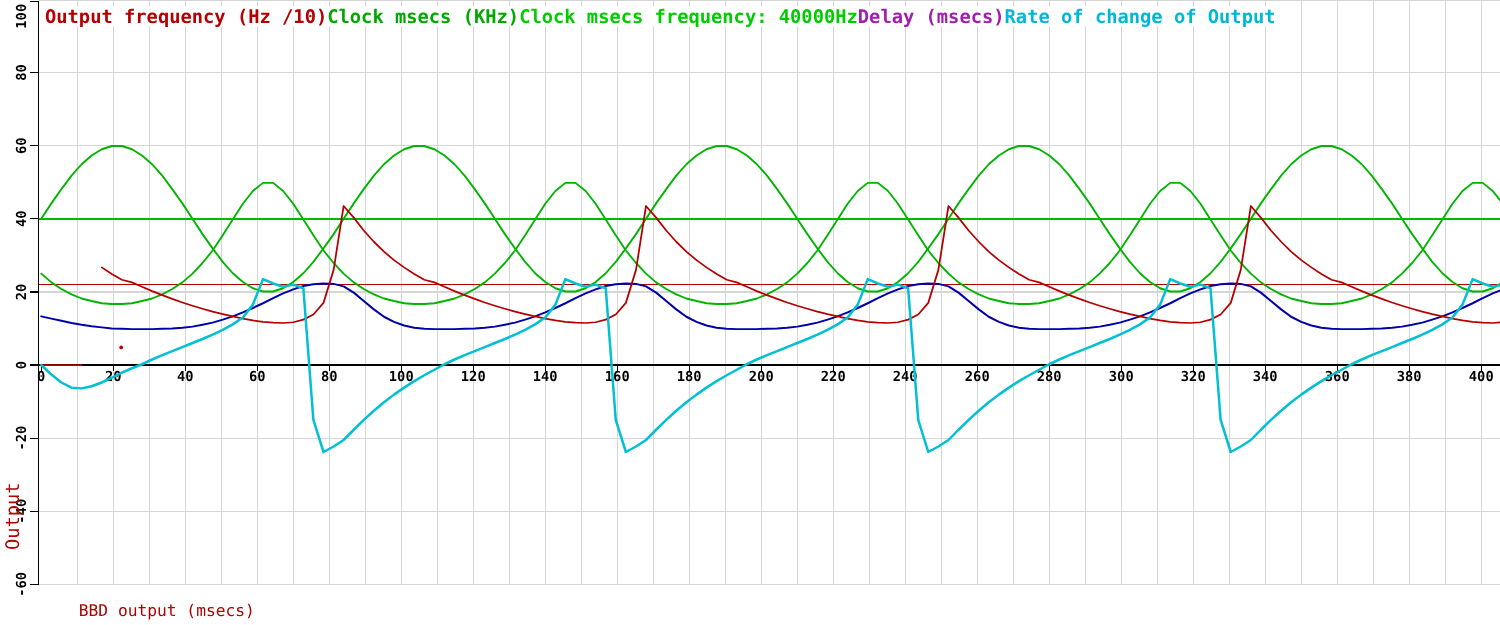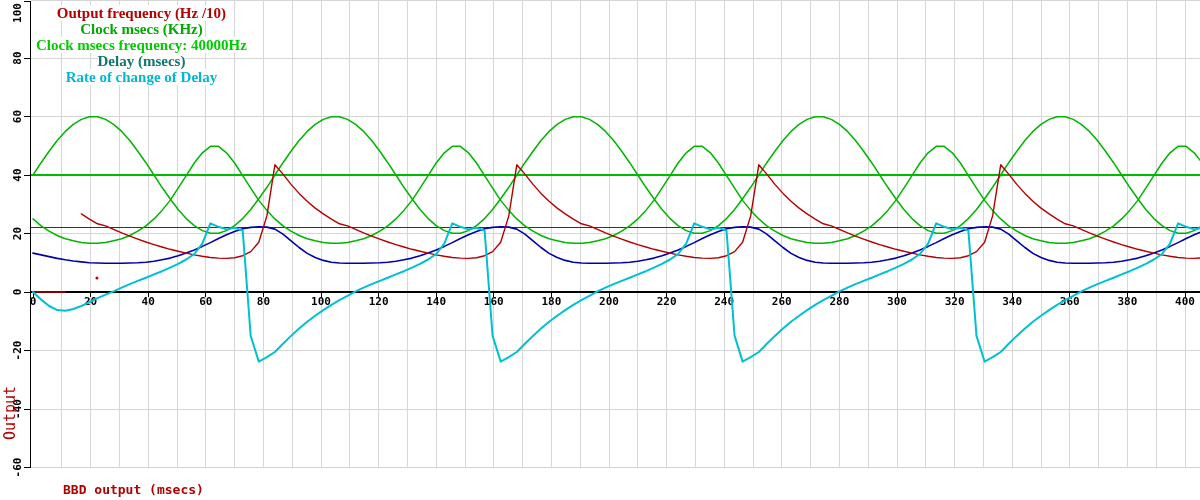--- a/index.html
+++ b/index.html
@@ -1,26 +1,26 @@
 <!DOCTYPE html>
 <html><head>
 <meta charset="utf-8">
 <style>
   html,body{margin:0;padding:0;background:#fff;}
   .stage{position:relative;width:1200px;height:500px;background:#fff;overflow:hidden;
          font-family:"DejaVu Sans Mono","Liberation Mono",monospace;}
   svg{position:absolute;left:0;top:0;}
   .tickx{font:bold 11px "DejaVu Sans Mono","Liberation Mono",monospace;fill:#000;}
   .ticky{font:bold 11px "DejaVu Sans Mono","Liberation Mono",monospace;fill:#000;}
-  .legend{position:absolute;left:36px;top:5px;display:flex;flex-direction:column;
-          align-items:center;line-height:16px;font-size:15px;font-weight:bold;font-family:Liberation Serif, serif;}
+  .legend{position:absolute;left:36px;top:5px;display:flex;
+          align-items:flex-start;line-height:16px;font-size:15px;font-weight:bold;}
   .legend-line{background:#fff;white-space:pre;}
   .ylabel{position:absolute;left:10px;top:413px;transform:translate(-50%,-50%) rotate(-90deg);
           font-size:15px;color:#b00000;white-space:nowrap;}
-  .xlabel{position:absolute;left:63px;top:482px;font-size:13px;color:#b00000;white-space:nowrap;font-weight:bold;}
+  .xlabel{position:absolute;left:63px;top:482px;font-size:13px;color:#b00000;white-space:nowrap;}
 </style>
 </head>
 <body>
 
 <div class="stage">
   <svg id="plot" width="1200" height="500">
       <g stroke="#d6d6d6" stroke-width="1" shape-rendering="crispEdges">
         <line x1="61.8" y1="0.5" x2="61.8" y2="468"></line>
         <line x1="90.6" y1="0.5" x2="90.6" y2="468"></line>
         <line x1="119.39999999999999" y1="0.5" x2="119.39999999999999" y2="468"></line>
@@ -148,19 +148,19 @@
         <polyline points="81.4,213.9 89.4,219.2 97.5,223.8 105.6,225.9 113.6,229.4 121.7,232.9 129.8,236.1 137.8,239.1 145.9,242.0 154.0,244.6 162.0,247.0 170.1,249.3 178.2,251.3 186.2,253.1 194.3,254.9 202.3,256.3 210.4,257.5 218.5,258.1 226.5,258.4 234.6,257.8 242.7,255.7 250.7,251.6 258.8,242.3 266.9,215.9 274.9,164.8 283.0,174.1 291.0,184.4 299.1,193.4 307.2,201.3 315.2,208.1 323.3,213.9 331.4,219.2 339.4,223.8 347.5,225.9 355.6,229.4 363.6,232.9 371.7,236.1 379.8,239.1 387.8,242.0 395.9,244.6 403.9,247.0 412.0,249.3 420.1,251.3 428.1,253.1 436.2,254.9 444.3,256.3 452.3,257.5 460.4,258.1 468.5,258.4 476.5,257.8 484.6,255.7 492.6,251.6 500.7,242.3 508.8,215.9 516.8,164.8 524.9,174.1 533.0,184.4 541.0,193.4 549.1,201.3 557.2,208.1 565.2,213.9 573.3,219.2 581.4,223.8 589.4,225.9 597.5,229.4 605.5,232.9 613.6,236.1 621.7,239.1 629.7,242.0 637.8,244.6 645.9,247.0 653.9,249.3 662.0,251.3 670.1,253.1 678.1,254.9 686.2,256.3 694.2,257.5 702.3,258.1 710.4,258.4 718.4,257.8 726.5,255.7 734.6,251.6 742.6,242.3 750.7,215.9 758.8,164.8 766.8,174.1 774.9,184.4 783.0,193.4 791.0,201.3 799.1,208.1 807.1,213.9 815.2,219.2 823.3,223.8 831.3,225.9 839.4,229.4 847.5,232.9 855.5,236.1 863.6,239.1 871.7,242.0 879.7,244.6 887.8,247.0 895.8,249.3 903.9,251.3 912.0,253.1 920.0,254.9 928.1,256.3 936.2,257.5 944.2,258.1 952.3,258.4 960.4,257.8 968.4,255.7 976.5,251.6 984.6,242.3 992.6,215.9 1000.7,164.8 1008.7,174.1 1016.8,184.4 1024.9,193.4 1032.9,201.3 1041.0,208.1 1049.1,213.9 1057.1,219.2 1065.2,223.8 1073.3,225.9 1081.3,229.4 1089.4,232.9 1097.4,236.1 1105.5,239.1 1113.6,242.0 1121.6,244.6 1129.7,247.0 1137.8,249.3 1145.8,251.3 1153.9,253.1 1162.0,254.9 1170.0,256.3 1178.1,257.5 1186.2,258.1 1194.2,258.4 1202.3,257.8" stroke="#b40000" stroke-width="1.4"></polyline>
         <polyline points="33.0,292.0 41.1,299.6 49.1,306.0 57.2,310.1 65.3,310.7 73.3,309.0 81.4,306.0 89.4,302.2 97.5,298.1 105.6,294.6 113.6,291.4 121.7,287.6 129.8,284.1 137.8,280.9 145.9,277.7 154.0,274.4 162.0,271.2 170.1,267.7 178.2,263.9 186.2,259.5 194.3,254.0 202.3,243.7 210.4,223.3 218.5,226.8 226.5,229.4 234.6,227.7 242.7,230.6 250.7,335.9 258.8,361.6 266.9,357.2 274.9,352.0 283.0,343.8 291.0,335.9 299.1,328.6 307.2,321.8 315.2,315.7 323.3,310.1 331.4,304.9 339.4,300.2 347.5,295.8 355.6,291.4 363.6,287.6 371.7,284.1 379.8,280.9 387.8,277.7 395.9,274.4 403.9,271.2 412.0,267.7 420.1,263.9 428.1,259.5 436.2,254.0 444.3,243.7 452.3,223.3 460.4,226.8 468.5,229.4 476.5,227.7 484.6,230.6 492.6,335.9 500.7,361.6 508.8,357.2 516.8,352.0 524.9,343.8 533.0,335.9 541.0,328.6 549.1,321.8 557.2,315.7 565.2,310.1 573.3,304.9 581.4,300.2 589.4,295.8 597.5,291.4 605.5,287.6 613.6,284.1 621.7,280.9 629.7,277.7 637.8,274.4 645.9,271.2 653.9,267.7 662.0,263.9 670.1,259.5 678.1,254.0 686.2,243.7 694.2,223.3 702.3,226.8 710.4,229.4 718.4,227.7 726.5,230.6 734.6,335.9 742.6,361.6 750.7,357.2 758.8,352.0 766.8,343.8 774.9,335.9 783.0,328.6 791.0,321.8 799.1,315.7 807.1,310.1 815.2,304.9 823.3,300.2 831.3,295.8 839.4,291.4 847.5,287.6 855.5,284.1 863.6,280.9 871.7,277.7 879.7,274.4 887.8,271.2 895.8,267.7 903.9,263.9 912.0,259.5 920.0,254.0 928.1,243.7 936.2,223.3 944.2,226.8 952.3,229.4 960.4,227.7 968.4,230.6 976.5,335.9 984.6,361.6 992.6,357.2 1000.7,352.0 1008.7,343.8 1016.8,335.9 1024.9,328.6 1032.9,321.8 1041.0,315.7 1049.1,310.1 1057.1,304.9 1065.2,300.2 1073.3,295.8 1081.3,291.4 1089.4,287.6 1097.4,284.1 1105.5,280.9 1113.6,277.7 1121.6,274.4 1129.7,271.2 1137.8,267.7 1145.8,263.9 1153.9,259.5 1162.0,254.0 1170.0,243.7 1178.1,223.3 1186.2,226.8 1194.2,229.4 1202.3,227.7" stroke="#00c0d2" stroke-width="2"></polyline>
       </g>
       <circle cx="96.93599999999999" cy="277.96" r="1.5" fill="#c00000"></circle>
     </svg>
 
   <div class="legend">
     <div class="legend-line" style="color: rgb(180, 0, 0);">Output frequency (Hz /10)</div>
     <div class="legend-line" style="color: rgb(0, 168, 0);">Clock msecs (KHz)</div>
     <div class="legend-line" style="color: rgb(0, 204, 0);">Clock msecs frequency: 40000Hz</div>
-    <div class="legend-line" style="color: #0f766e;">Delay (msecs)</div>
-    <div class="legend-line" style="color: rgb(0, 184, 212);">Rate of change of Delay</div>
+    <div class="legend-line" style="color: #a21caf;">Delay (msecs)</div>
+    <div class="legend-line" style="color: rgb(0, 184, 212);">Rate of change of Output</div>
   </div>
 
   <div class="ylabel">Output</div>
   <div class="xlabel">BBD output (msecs)</div>
 </div>
 
 </body></html>

